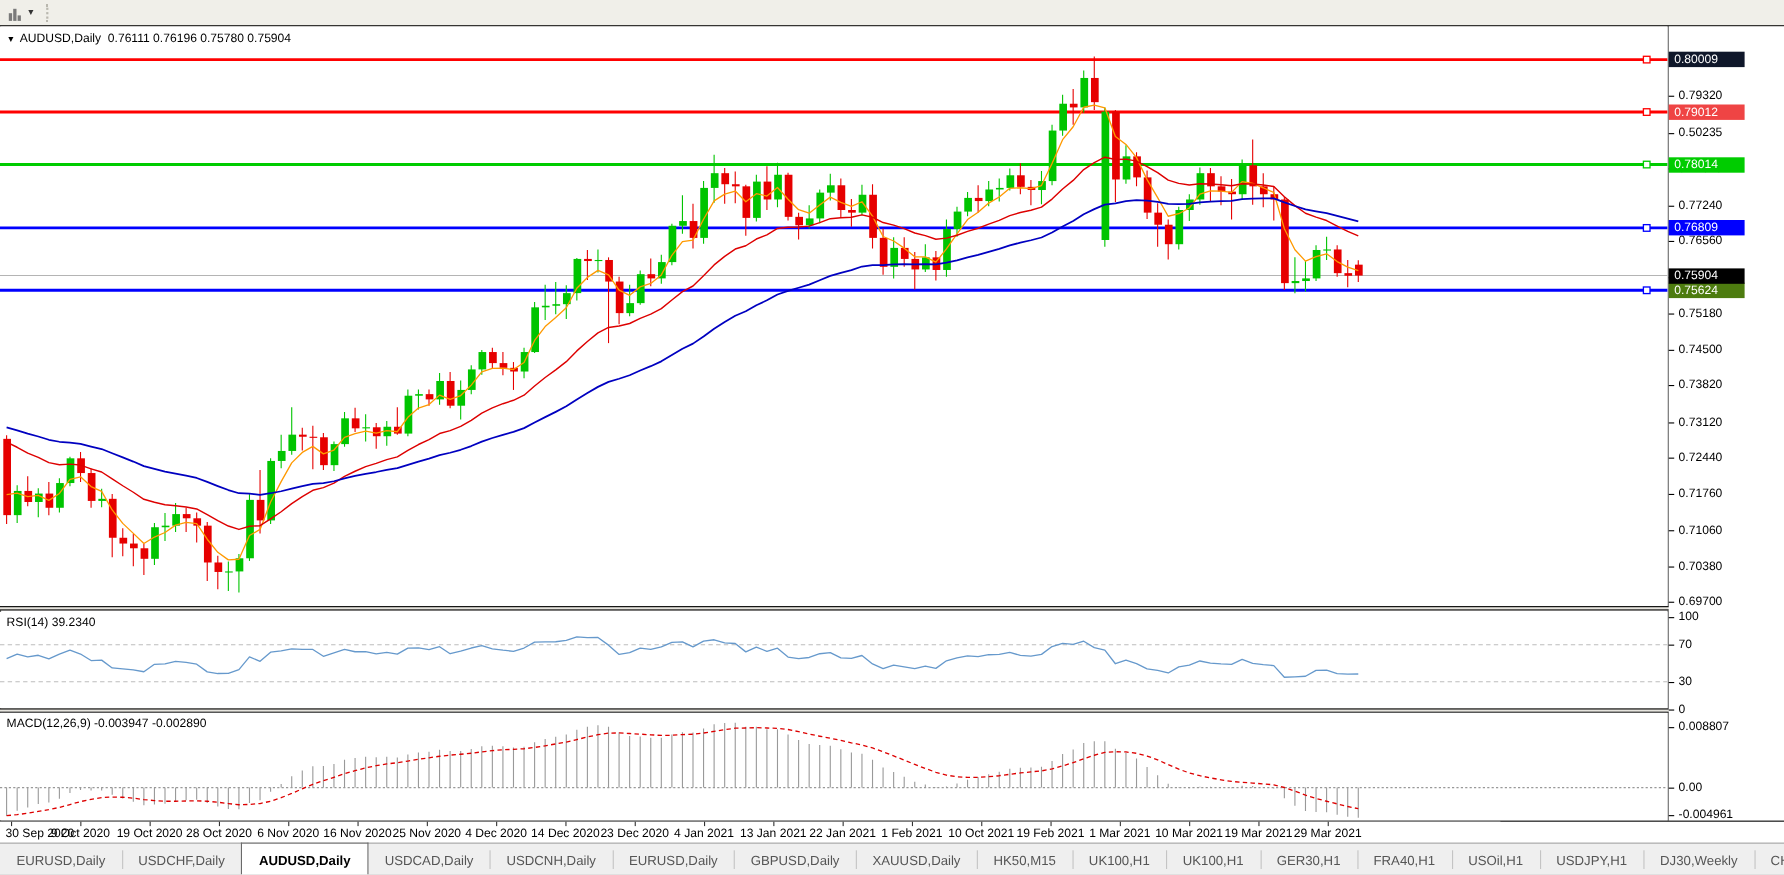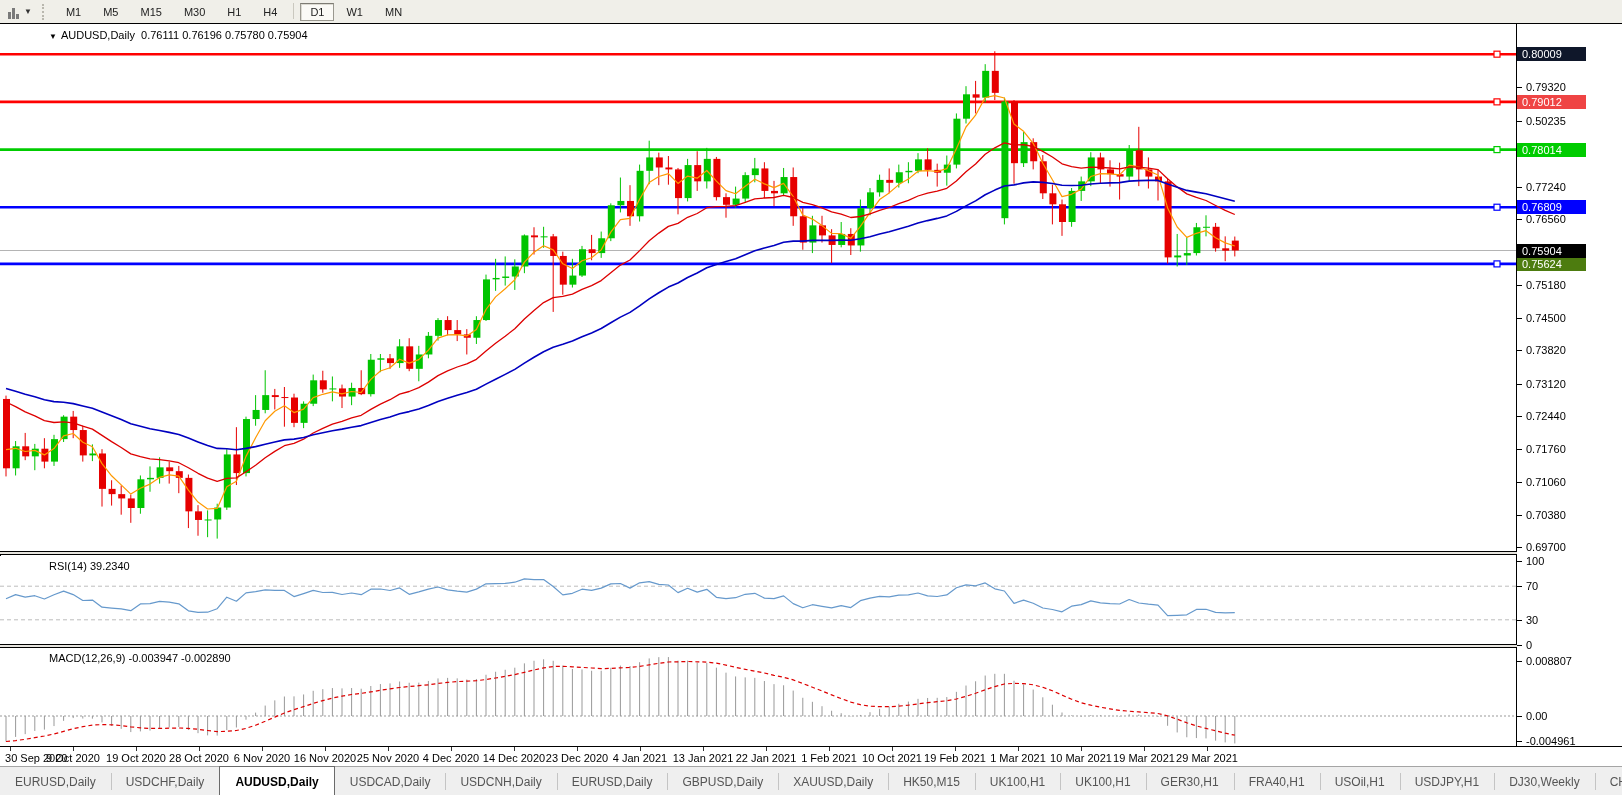--- a/index.html
+++ b/index.html
@@ -15,21 +15,21 @@
   .tf-btn{padding:2px 9px;margin:0 1px;color:#222;border:1px solid transparent;cursor:default;}
   .tf-btn.active{background:#fbfaf6;border:1px solid #9a988f;border-top-color:#7d7b73;box-shadow:inset 1px 1px 0 #dcdad2;}
   .tb-sep{width:1px;height:16px;background:#cac8bf;margin:0 5px;}
   
   .hline{position:absolute;left:0;width:1622px;height:1px;background:#000;}
   .sep{position:absolute;left:0;width:1622px;height:4px;background:#e6e4de;
        border-top:1px solid #000;border-bottom:1px solid #000;box-sizing:border-box;}
   #plot-right-border{position:absolute;left:1516px;top:24px;width:1px;height:722px;background:#000;}
   #plot-left-border{position:absolute;left:0;top:24px;width:1px;height:722px;background:#000;}
   .panel-svg{position:absolute;left:0;background:#fff;}
-  .panel-label{position:absolute;left:6px;color:#000;z-index:5;margin-left:43px;}
+  .panel-label{position:absolute;left:6px;color:#000;z-index:5;}
   #main-title{top:29px;}
   #main-title .tri{font-size:8px;margin-right:4px;}
   
   #axis-col{position:absolute;left:1517px;top:24px;width:105px;height:722px;background:#fff;}
   .tickmark{position:absolute;left:0;width:5px;height:1px;background:#000;}
   .ticklabel{position:absolute;left:9px;color:#000;white-space:nowrap;}
   .pricebox{position:absolute;left:0;width:64px;padding:1px 0 1px 5px;color:#fff;white-space:nowrap;z-index:6;}
   #axis-corner{position:absolute;left:1606px;top:25px;width:14px;height:9px;background:#d9d7d0;border:1px solid #9a988f;}
   
   #date-axis{position:absolute;left:0;top:747px;width:1364px;height:19px;background:#fff;}
@@ -50,32 +50,20 @@
 <div id="app">
 
   <div id="toolbar">
     <div class="tb-icon">
         <i style="height:7px"></i>
         <i style="height:11px"></i>
         <i style="height:5px"></i>
       </div>
     <span class="tb-drop">▼</span>
     <div class="tb-grip"></div>
-    <div id="tf-buttons" style="display: flex;">
-        <div class="tf-btn">M1</div>
-        <div class="tf-btn">M5</div>
-        <div class="tf-btn">M15</div>
-        <div class="tf-btn">M30</div>
-        <div class="tf-btn">H1</div>
-        <div class="tf-btn">H4</div>
-        <div class="tb-sep"></div>
-        <div class="tf-btn active" aria-pressed="true">D1</div>
-        <div class="tf-btn">W1</div>
-        <div class="tf-btn">MN</div>
-      </div>
   </div>
 
   <div class="hline" style="top:23px"></div>
   <div id="plot-left-border"></div>
   <div id="plot-right-border"></div>
   <div id="axis-corner"></div>
 
   <div class="panel-label" id="main-title">
     <span class="tri">▼</span><span>AUDUSD,Daily</span>&nbsp;&nbsp;<span>0.76111 0.76196 0.75780 0.75904</span>
   </div>

